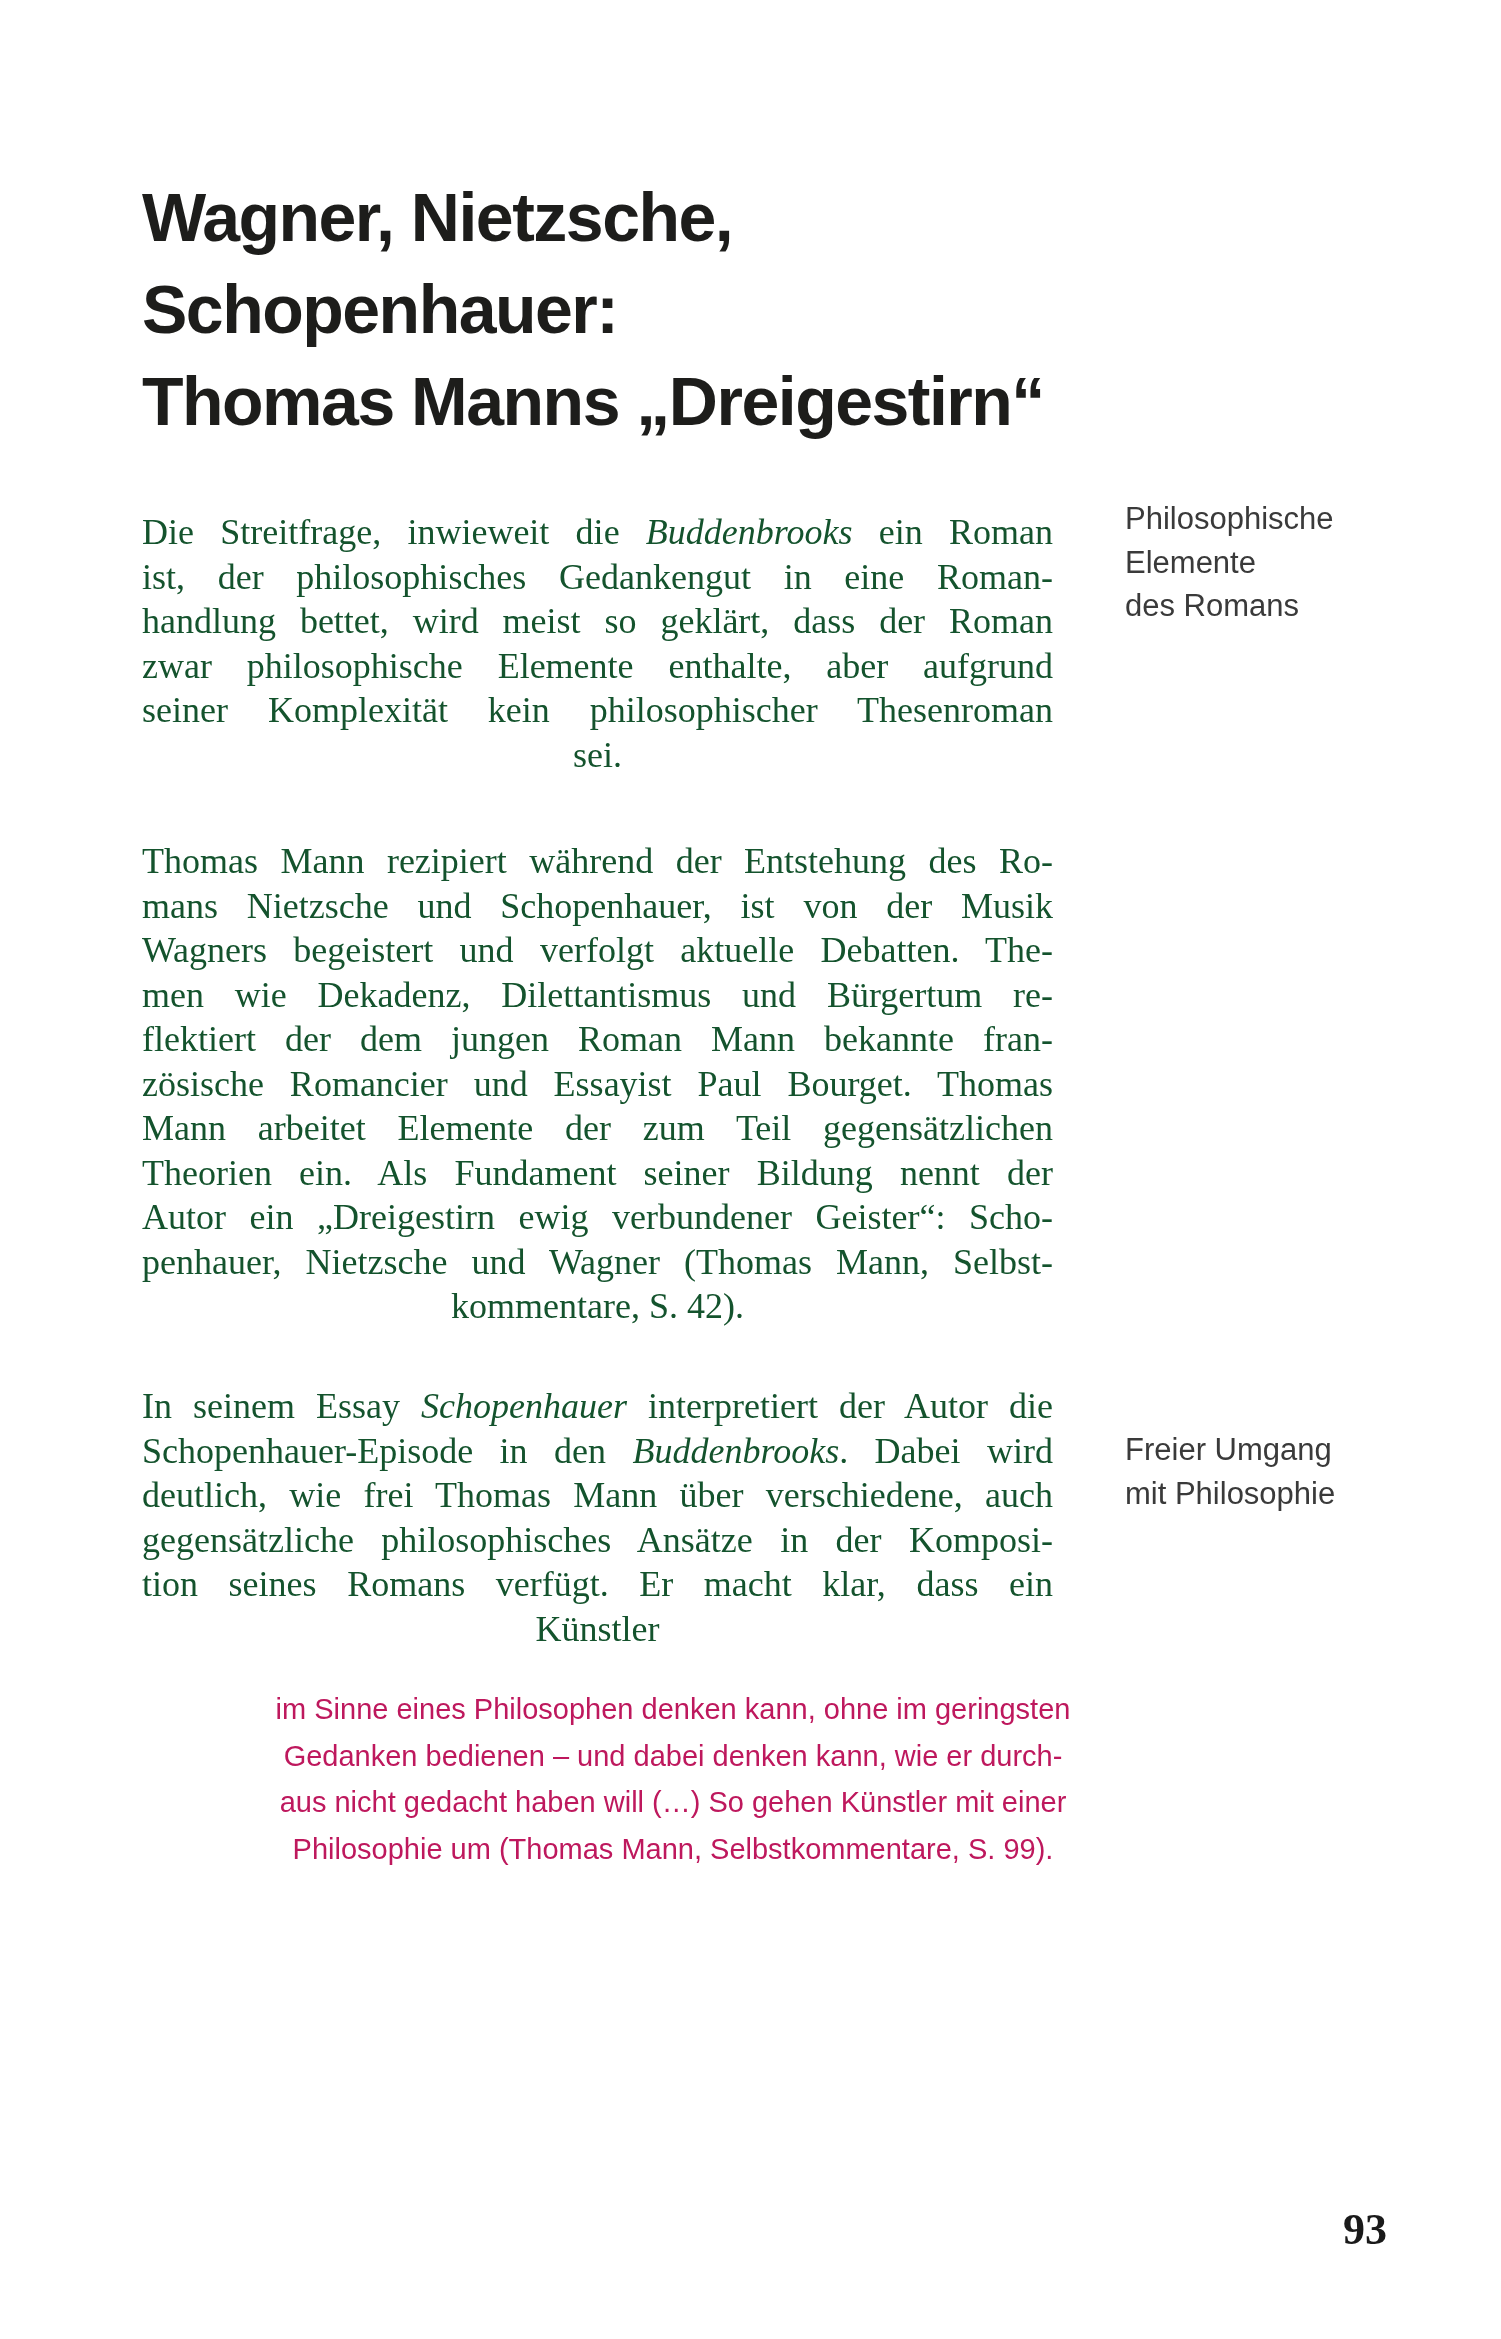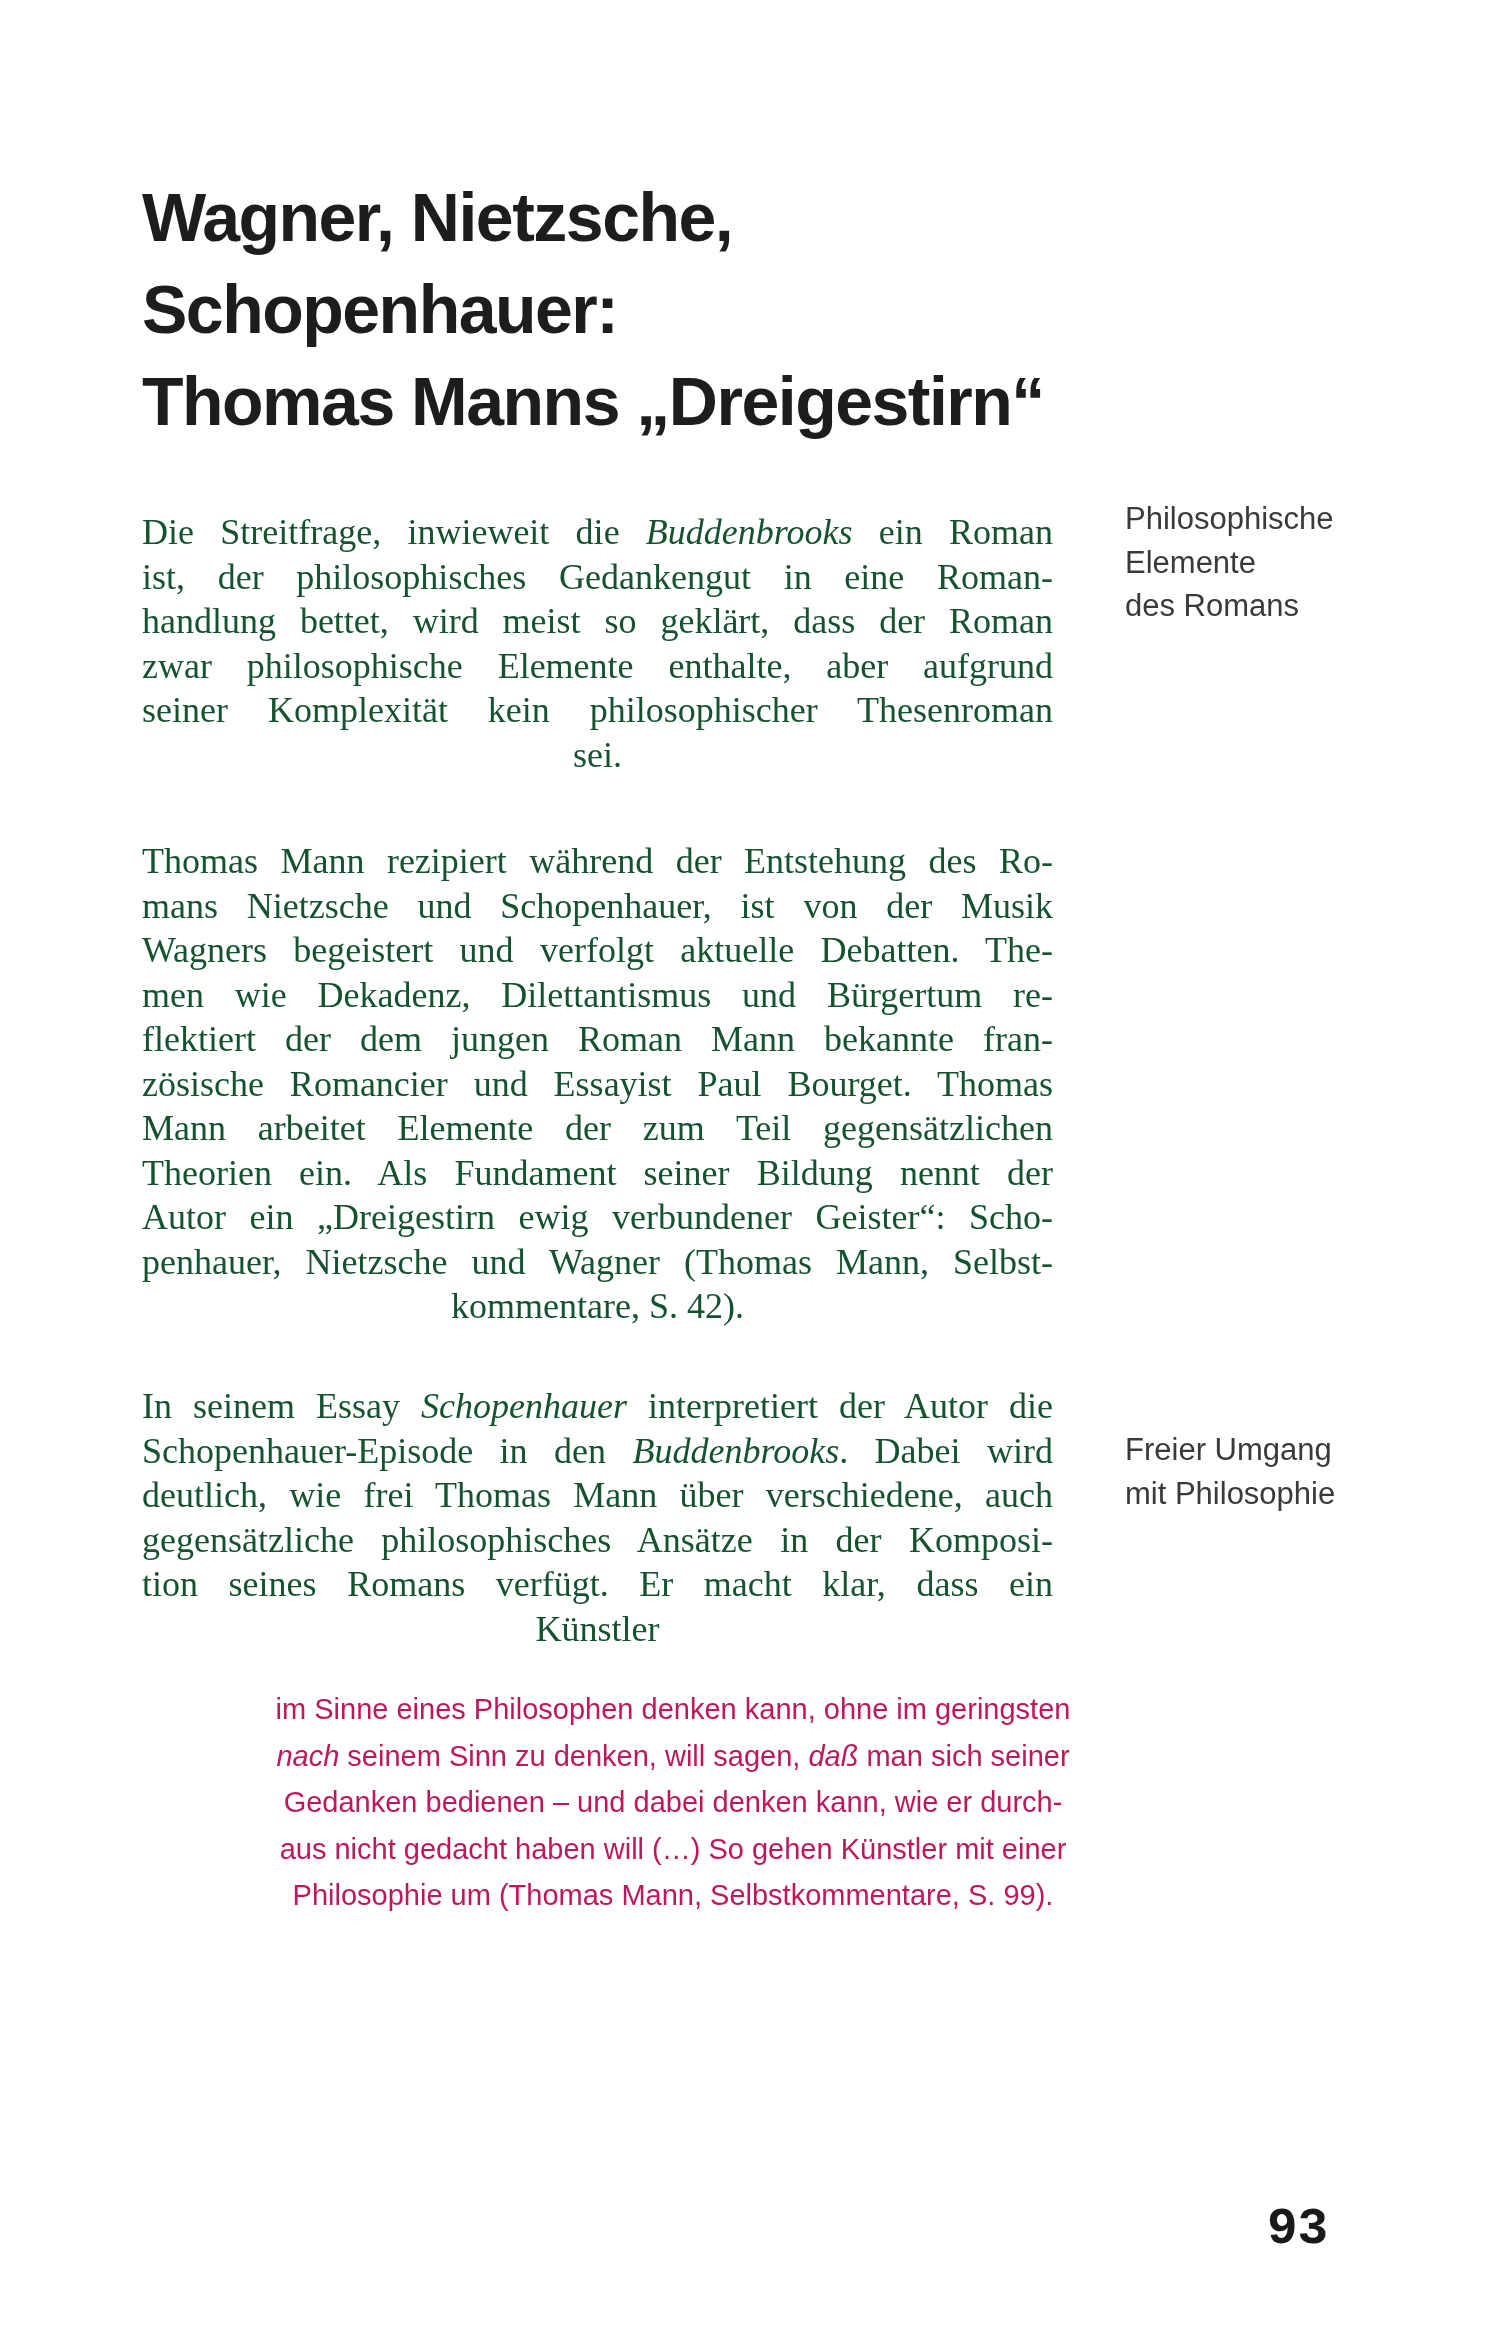--- a/index.html
+++ b/index.html
@@ -58,25 +58,25 @@
     font-family: "Liberation Sans", sans-serif;
     font-size: 31px;
     line-height: 43.5px;
     color: #3a3a3a;
   }
   .m1 { top: 497px; }
   .m2 { top: 1428px; }
   .mnote .mline { display: block; white-space: nowrap; }
   .pagenum {
     position: absolute;
-    left: 1267px;
+    left: 1343px;
     top: 2210px;
-    font-family: Liberation Mono, monospace;
+    font-family: Liberation Serif, serif;
     font-weight: 700;
-    font-size: 51px;
+    font-size: 44px;
     line-height: 40px;
     color: #1a1a1a;
   }
 </style>
 </head>
 <body>
 
 <div class="page">
 
   <h1 class="title">
@@ -123,21 +123,20 @@
       <div class="tl"><span>Künstler</span></div>
     </div>
 
   <aside class="mnote m2">
     <span class="mline">Freier Umgang</span>
     <span class="mline">mit Philosophie</span>
   </aside>
 
   <blockquote class="quote">
       <div class="tl"><span>im Sinne eines Philosophen denken kann, ohne im geringsten</span></div>
-      <div class="tl"><span class="it">nach</span><span> seinem Sinn zu denken, will sagen, </span><span class="it">daß</span><span> man sich seiner</span></div>
       <div class="tl"><span>Gedanken bedienen – und dabei denken kann, wie er durch-</span></div>
       <div class="tl"><span>aus nicht gedacht haben will (…) So gehen Künstler mit einer</span></div>
       <div class="tl"><span>Philosophie um (Thomas Mann, Selbstkommentare, S. 99).</span></div>
     </blockquote>
 
   <div class="pagenum">93</div>
 
 </div>
 
 </body></html>

